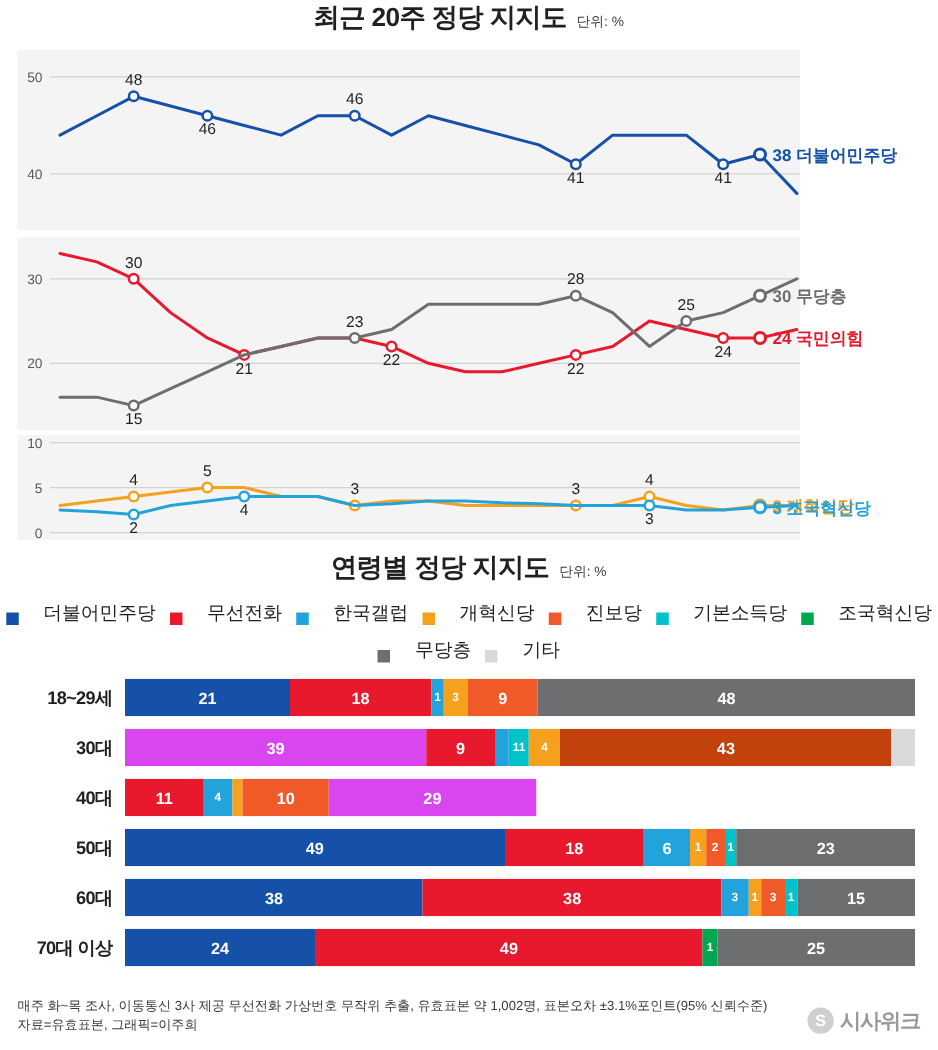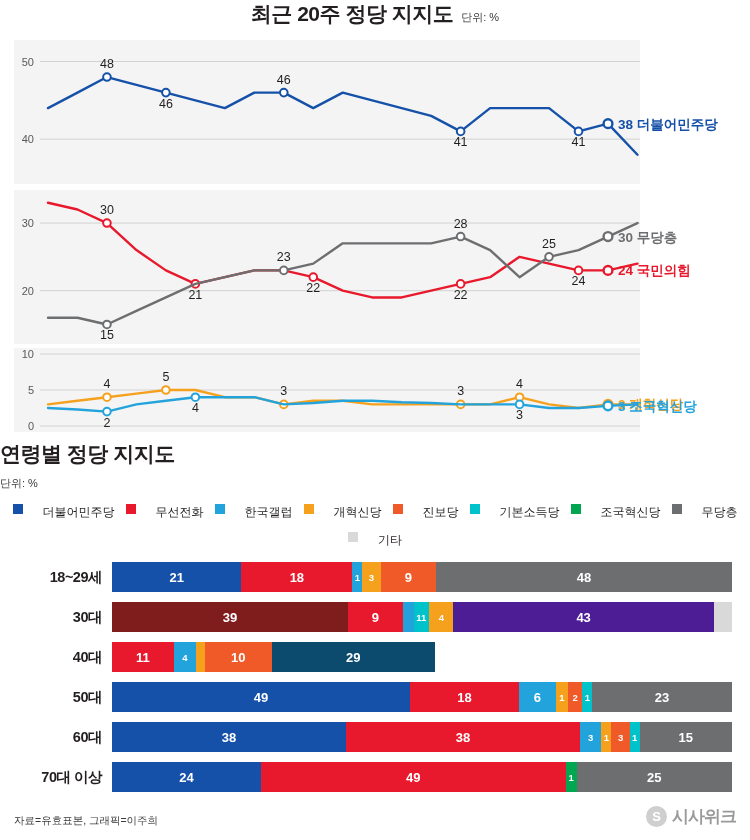--- a/index.html
+++ b/index.html
@@ -39,46 +39,45 @@
   }
   #line-chart-svg { display: block; }
 
   
   .title-row2 {
     display: flex;
     align-items: baseline;
     justify-content: center;
     gap: 8px;
     margin-top: 2px;
-    flex-direction: column;
   }
   .legend-row {
     display: flex;
     justify-content: center;
     align-items: center;
     gap: 11px;
     margin-top: 13px;
     flex-wrap: wrap;
   }
   .legend-item {
     display: flex;
-    align-items: flex-start;
+    align-items: flex-end;
     gap: 20px;
-    font-size: 12px;
+    font-size: 15px;
     color: #231f20;
   }
   .legend-swatch {
     width: 10px;
     height: 10px;
     display: inline-block;
   }
 
   #bars {
     margin-top: 10px;
-    padding: 0 18px 0 26px;
+    padding: 0 18px 0 14px;
   }
   .bar-row {
     display: flex;
     align-items: center;
     height: 36px;
     margin-bottom: 4px;
   }
   .bar-label {
     width: 86px;
     text-align: right;
@@ -308,37 +307,37 @@
         <div class="bar-seg" style="background: rgb(232, 25, 44); width: 17.8926%;">18</div>
         <div class="bar-seg tiny" style="background: rgb(35, 163, 220); width: 1.59046%;">1</div>
         <div class="bar-seg tiny" style="background: rgb(245, 161, 30); width: 2.98211%;">3</div>
         <div class="bar-seg" style="background: rgb(240, 90, 40); width: 8.94632%;">9</div>
         <div class="bar-seg" style="background: rgb(109, 110, 112); width: 47.7137%;">48</div>
       </div>
     </div>
     <div class="bar-row">
       <div class="bar-label">30대</div>
       <div class="bar-track">
-        <div class="bar-seg" style="background: #7f1d1d; width: 38.0859%;">39</div>
+        <div class="bar-seg" style="background: #d946ef; width: 38.0859%;">39</div>
         <div class="bar-seg" style="background: rgb(232, 25, 44); width: 8.78906%;">9</div>
         <div class="bar-seg tiny nolabel" style="background: rgb(35, 163, 220); width: 1.75781%;"></div>
         <div class="bar-seg tiny" style="background: rgb(0, 194, 203); width: 2.53906%;">11</div>
         <div class="bar-seg tiny" style="background: rgb(245, 161, 30); width: 3.90625%;">4</div>
-        <div class="bar-seg" style="background: #4c1d95; width: 41.9922%;">43</div>
+        <div class="bar-seg" style="background: #c2410c; width: 41.9922%;">43</div>
         <div class="bar-seg tiny nolabel" style="background: rgb(217, 217, 217); width: 2.92969%;"></div>
       </div>
     </div>
     <div class="bar-row">
       <div class="bar-label">40대</div>
       <div class="bar-track">
         <div class="bar-seg" style="background: rgb(232, 25, 44); width: 9.95475%;">11</div>
         <div class="bar-seg tiny" style="background: rgb(35, 163, 220); width: 3.61991%;">4</div>
         <div class="bar-seg tiny nolabel" style="background: rgb(245, 161, 30); width: 1.35747%;"></div>
         <div class="bar-seg" style="background: rgb(240, 90, 40); width: 10.8597%;">10</div>
-        <div class="bar-seg" style="background: #0c4a6e; width: 26.2443%;">29</div>
+        <div class="bar-seg" style="background: #d946ef; width: 26.2443%;">29</div>
       </div>
     </div>
     <div class="bar-row">
       <div class="bar-label">50대</div>
       <div class="bar-track">
         <div class="bar-seg" style="background: rgb(21, 81, 168); width: 48.0392%;">49</div>
         <div class="bar-seg" style="background: rgb(232, 25, 44); width: 17.6471%;">18</div>
         <div class="bar-seg" style="background: rgb(35, 163, 220); width: 5.88235%;">6</div>
         <div class="bar-seg tiny" style="background: rgb(245, 161, 30); width: 1.96078%;">1</div>
         <div class="bar-seg tiny" style="background: rgb(240, 90, 40); width: 2.35294%;">2</div>
@@ -364,19 +363,20 @@
         <div class="bar-seg" style="background: rgb(21, 81, 168); width: 24.0481%;">24</div>
         <div class="bar-seg" style="background: rgb(232, 25, 44); width: 49.0982%;">49</div>
         <div class="bar-seg tiny" style="background: rgb(0, 166, 80); width: 1.80361%;">1</div>
         <div class="bar-seg" style="background: rgb(109, 110, 112); width: 25.0501%;">25</div>
       </div>
     </div>
   </div>
 
 <div id="footer">
   <div>
+    <div class="footer-text">매주 화~목 조사, 이동통신 3사 제공 무선전화 가상번호 무작위 추출, 유효표본 약 1,002명, 표본오차 ±3.1%포인트(95% 신뢰수준)</div>
     <div class="footer-text">자료=유효표본, 그래픽=이주희</div>
   </div>
   <div class="brand">
     <div class="brand-mark">S</div>
     <div class="brand-name">시사위크</div>
   </div>
 </div>
 
 </body></html>

